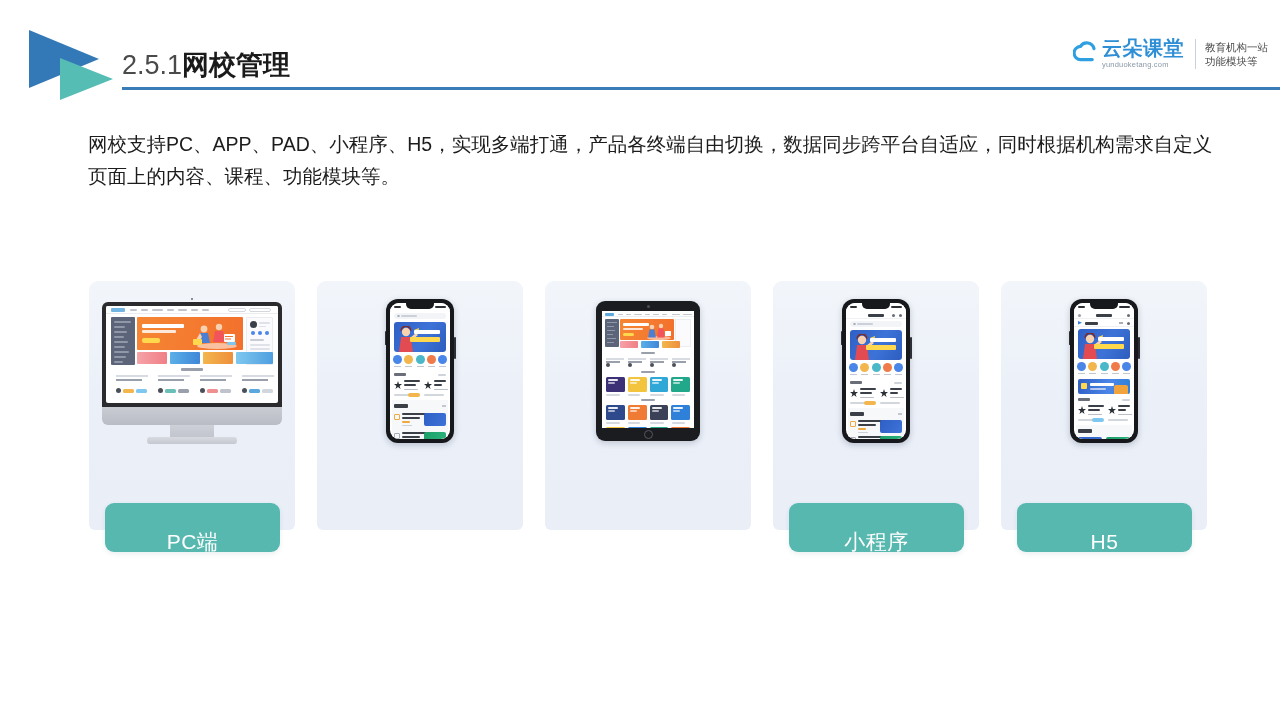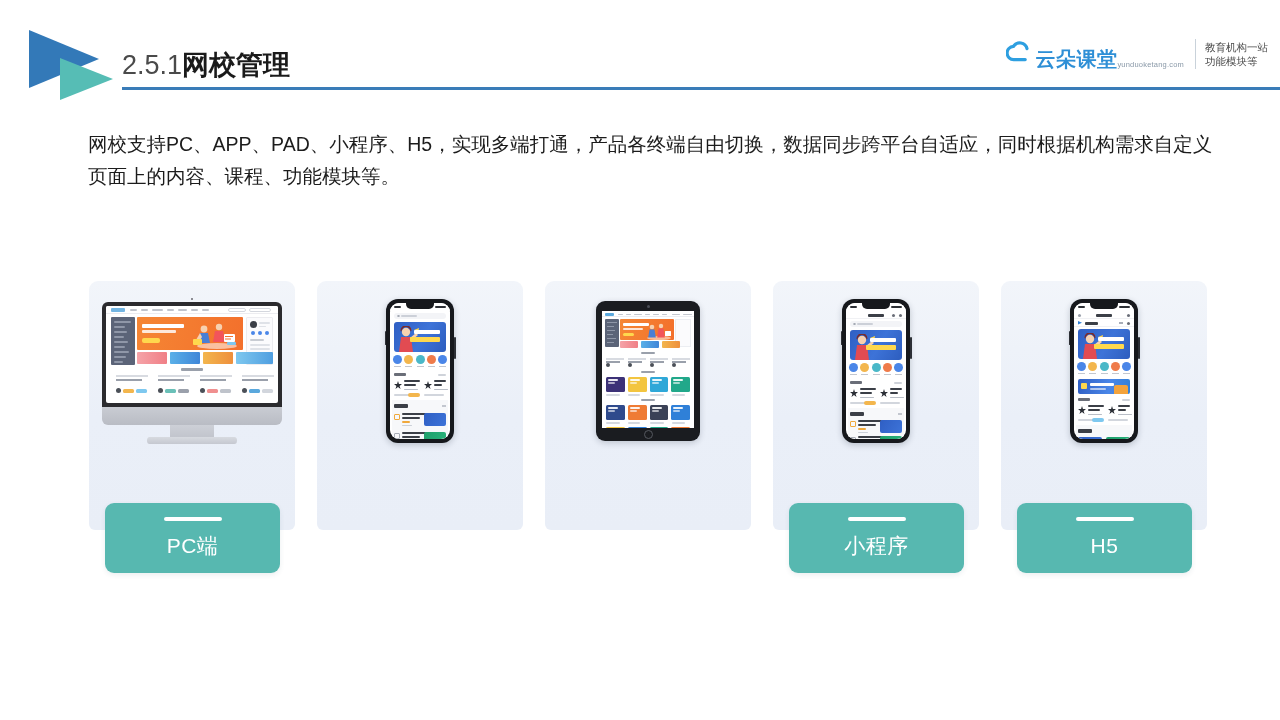--- a/index.html
+++ b/index.html
@@ -27,21 +27,21 @@
 
   .title-rule {
     position:absolute; left:122px; top:87px;
     width:1158px; height:3px; background:#3a7cb8;
   }
 
   
   .brand { position:absolute; right:12px; top:33px; height:42px; display:flex; align-items:center; }
   .brand-logo { display:flex; align-items:flex-end; }
   .brand-cloud { width:28px; height:28px; margin-right:1px; margin-bottom:3px; }
-  .brand-words { display:flex; flex-direction:row; align-items:flex-end; }
+  .brand-words { display:flex; flex-direction:column; align-items:flex-start; }
   .brand-cn {
     font-size:20px; font-weight:bold; color:#2e8fd6; line-height:21px;
     letter-spacing:0.5px; white-space:nowrap;
   }
   .brand-en {
     font-size:7.5px; color:#8a99a8; line-height:10px; letter-spacing:0.2px;
     white-space:nowrap; margin-top:1px;
   }
   .brand-sep { width:1px; height:30px; background:#c9d2da; margin:0 9px 0 11px; }
   .brand-tag {
@@ -65,21 +65,21 @@
     border-radius:9px 9px 6px 6px;
   }
 
   .device-wrap {
     position:absolute; left:0; top:0; width:206px; height:180px;
     display:flex; align-items:center; justify-content:center;
   }
 
   .label-box {
     position:absolute; left:16px; top:222px;
-    width:175px; height:70px;
+    width:175px; height:49px;
     background:#57b8b0; border-radius:9px;
     display:flex; flex-direction:column; align-items:center;
     box-shadow:0 2px 5px rgba(60,100,110,.10);
   }
   .label-dash {
     width:58px; height:4px; background:#ffffff; border-radius:2px; margin-top:14px;
   }
   .label-text {
     color:#ffffff; font-size:21px; line-height:24px; margin-top:13px;
     letter-spacing:0.5px; white-space:nowrap;

